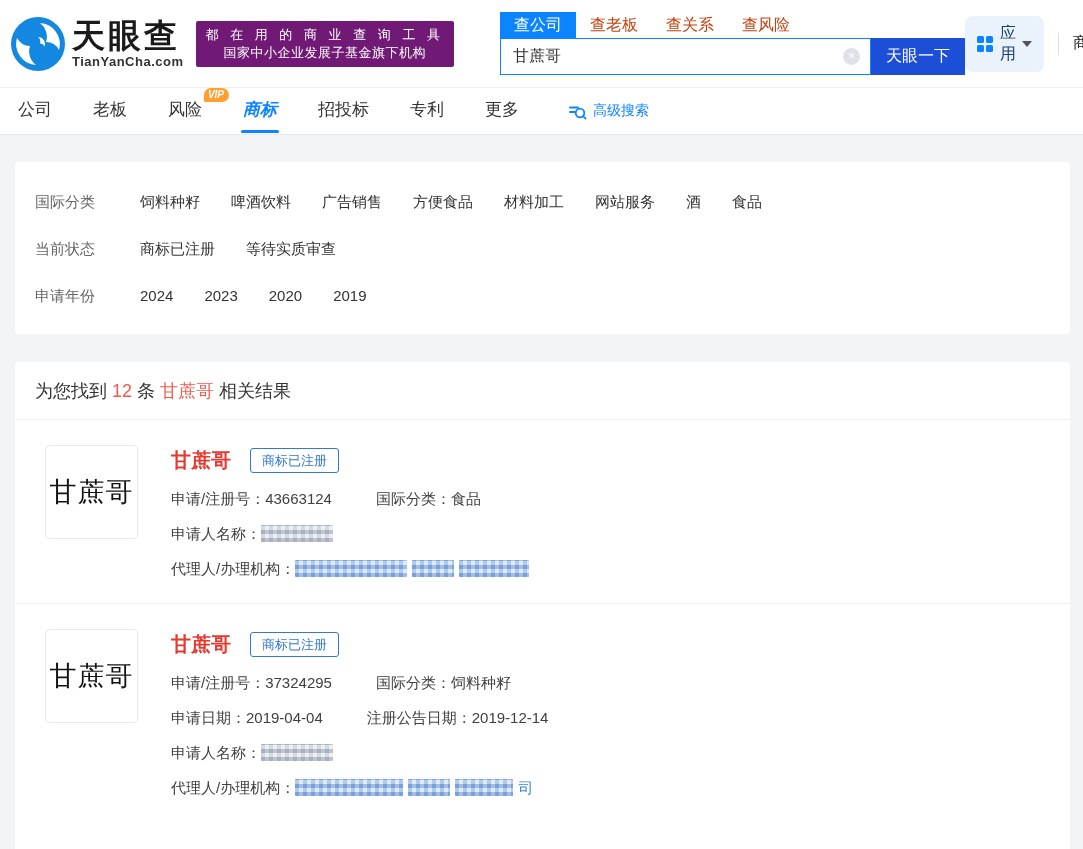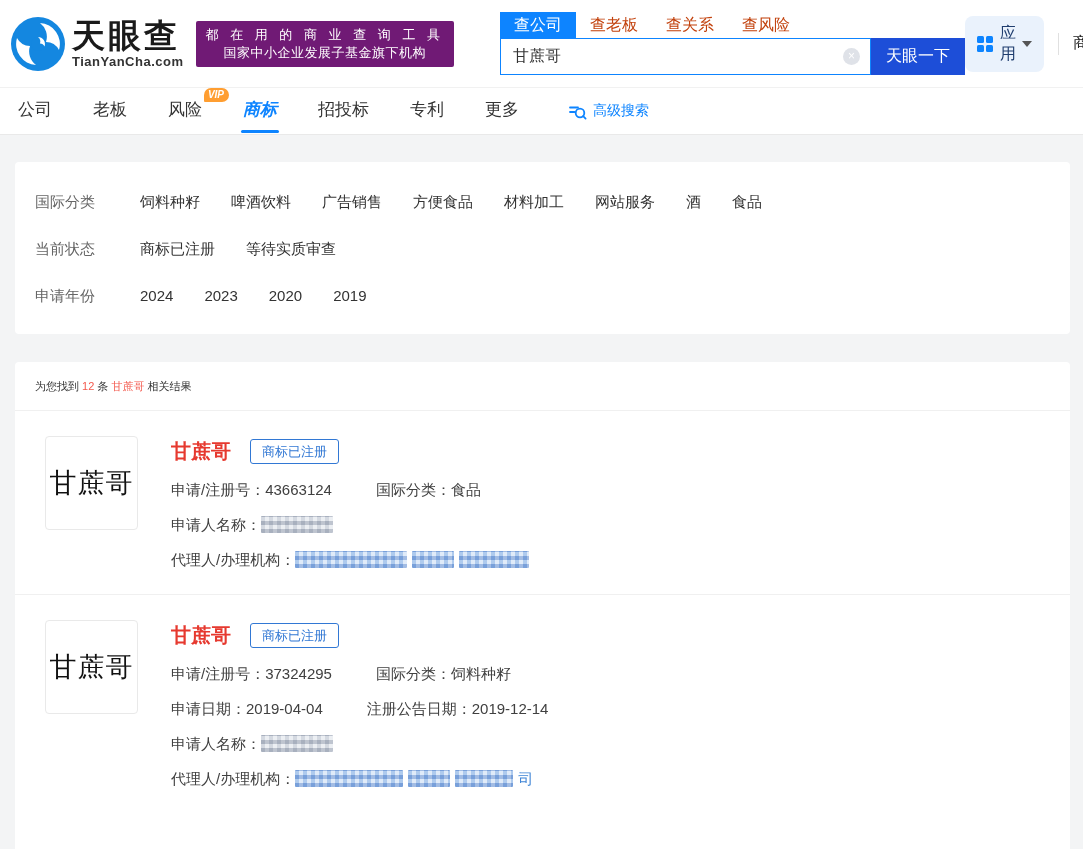--- a/index.html
+++ b/index.html
@@ -63,21 +63,21 @@
   .card { background:#fff; border-radius:4px; margin:0 13px 0 15px; }
   .filter-card { margin-top:27px; padding:30px 20px 28px 20px; }
   .filter-row { display:flex; align-items:flex-start; margin-bottom:27px; }
   .filter-row:last-child { margin-bottom:0; }
   .filter-label { width:105px; flex:0 0 105px; font-size:15px; color:#666; line-height:20px; }
   .filter-options { display:flex; flex-wrap:wrap; }
   .filter-option { font-size:15px; color:#333; line-height:20px; margin-right:31px; cursor:pointer; }
 
   
   .results-card { margin-top:28px; height:520px; }
-  .summary { padding:17px 20px 16px 20px; font-size:11px; color:#333;
+  .summary { padding:17px 20px 16px 20px; font-size:18px; color:#333;
     border-bottom:1px solid #f0f0f0; }
   .hl { color:#f3594d; }
 
   .entry { display:flex; padding:25px 30px 24px 30px; }
   .entry + .entry { border-top:1px solid #f0f0f0; }
   .tm-img { width:93px; height:94px; border:1px solid #e9e9e9; border-radius:4px;
     display:flex; align-items:center; justify-content:center; flex:0 0 auto; cursor:pointer; }
   .tm-img span { font-size:27px; color:#111; font-family:"Liberation Serif","DejaVu Serif",serif; letter-spacing:1px; }
   .entry-body { margin-left:33px; padding-top:2px; }
   .entry-title-row { display:flex; align-items:center; }

